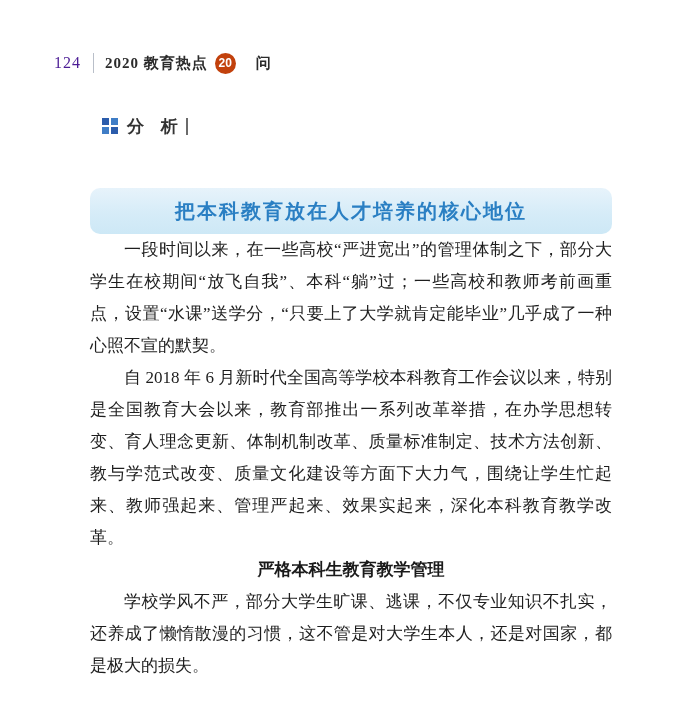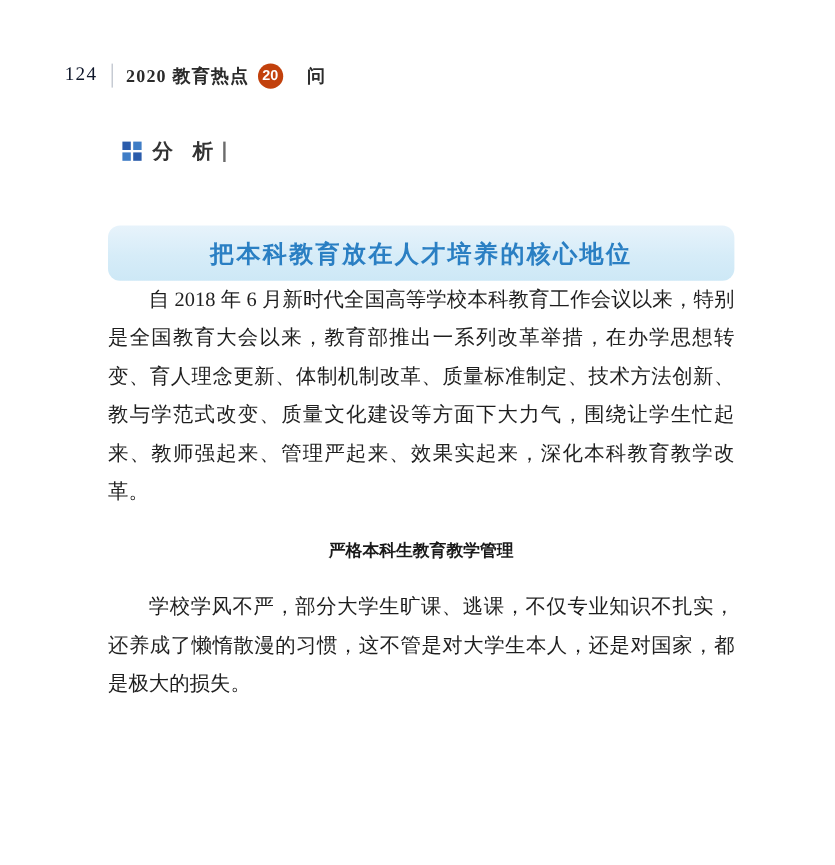--- a/index.html
+++ b/index.html
@@ -19,21 +19,21 @@
   .page-header {
     position: absolute;
     top: 52px;
     left: 54px;
     display: flex;
     align-items: center;
     height: 22px;
   }
   .page-number {
     font-size: 16px;
-    color: #0f172a;
+    color: #4c1d95;
     letter-spacing: 1px;
   }
   .header-divider {
     width: 1px;
     height: 20px;
     background: #b9bfc9;
     margin: 0 11px 0 12px;
   }
   .series-title {
     font-size: 15px;
@@ -125,25 +125,25 @@
     font-size: 17px;
     line-height: 32px;
     color: #1e1e1e;
     text-align: justify;
   }
   .article p {
     margin: 0;
     text-indent: 2em;
   }
   .article .subheading {
-    margin: 16px;
+    margin: 0;
     text-align: center;
     text-indent: 0;
     font-family: "Liberation Sans", "DejaVu Sans", sans-serif;
-    font-size: 14px;
+    font-size: 17px;
     font-weight: bold;
     color: #1a1a1a;
     line-height: 32px;
   }
 </style>
 </head>
 <body>
 
 <div class="page-header">
   <span class="page-number">124</span>
@@ -162,16 +162,17 @@
   </span>
   <span class="section-label">分 析</span>
   <span class="section-tail"></span>
 </div>
 
 <div class="banner">
   <span class="banner-title">把本科教育放在人才培养的核心地位</span>
 </div>
 
 <div class="article">
+  <p>一段时间以来，在一些高校“严进宽出”的管理体制之下，部分大学生在校期间“放飞自我”、本科“躺”过；一些高校和教师考前画重点，设置“水课”送学分，“只要上了大学就肯定能毕业”几乎成了一种心照不宣的默契。</p>
   <p>自 2018 年 6 月新时代全国高等学校本科教育工作会议以来，特别是全国教育大会以来，教育部推出一系列改革举措，在办学思想转变、育人理念更新、体制机制改革、质量标准制定、技术方法创新、教与学范式改变、质量文化建设等方面下大力气，围绕让学生忙起来、教师强起来、管理严起来、效果实起来，深化本科教育教学改革。</p>
   <p class="subheading">严格本科生教育教学管理</p>
   <p>学校学风不严，部分大学生旷课、逃课，不仅专业知识不扎实，还养成了懒惰散漫的习惯，这不管是对大学生本人，还是对国家，都是极大的损失。</p>
 </div>
 
 </body></html>

